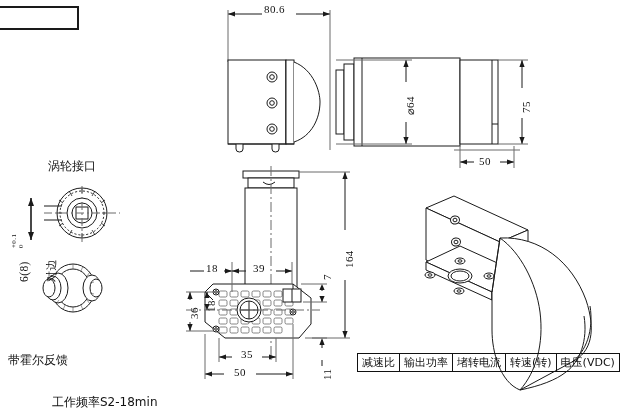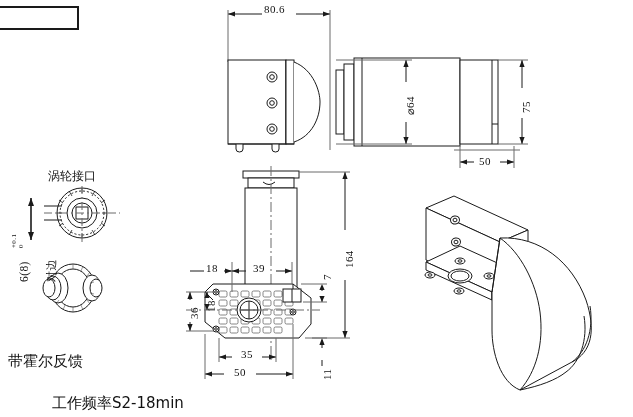--- a/index.html
+++ b/index.html
@@ -5,22 +5,22 @@
   html,body{margin:0;padding:0;background:#ffffff;}
   body{width:633px;height:417px;overflow:hidden;
        font-family:"Liberation Serif","DejaVu Serif",serif;color:#111;}
   #sheet{position:relative;width:633px;height:302px;background:#fff;}
   .ln{position:absolute;background:#1a1a1a;}
   .h{height:1px;}
   .v{width:1px;}
   .dim{position:absolute;font-size:11px;letter-spacing:.4px;color:#111;white-space:nowrap;}
   .dim.rot{transform:rotate(-90deg);transform-origin:left top;}
   .cn{font-family:"DejaVu Sans","Liberation Sans",sans-serif;}
-  .note{position:absolute;font-size:15px;color:#111;white-space:nowrap;}
-  .lbl{position:absolute;font-size:11.5px;white-space:nowrap;margin-top:10px;}
+  .note{position:absolute;font-size:12px;color:#111;white-space:nowrap;}
+  .lbl{position:absolute;font-size:11.5px;white-space:nowrap;}
   svg{position:absolute;left:0;top:0;overflow:visible;}
   table.spec{position:absolute;border-collapse:collapse;}
   table.spec td{border:1px solid #111;font-size:11px;text-align:center;
                 padding:1px 4px;white-space:nowrap;
                 font-family:"DejaVu Sans","Liberation Sans",sans-serif;}
   table.spec td.hd{font-weight:normal;}
   table.spec td.val{font-family:"Liberation Serif",serif;font-size:11.5px;}
 </style>
 </head>
 <body>
@@ -337,16 +337,23 @@
   <div class="dim rot cn" style="left:44px;top:282px;font-size:11px;">对边</div>
   <div class="dim rot" style="left:18px;top:282px;font-size:11.5px;">6(8)</div>
   <div class="dim rot" style="left:10px;top:248px;font-size:7px;">+0.1</div>
   <div class="dim rot" style="left:17px;top:248px;font-size:7px;">0</div>
 
   <div class="note cn" style="left:8px;top:352px;">带霍尔反馈</div>
   <div class="note cn" style="left:8px;top:394px;margin-left:44px;">工作频率S2-18min</div>
 
   <table class="spec" style="left:357px;top:353px;">
     <tbody>
+        <tr>
+      <td class="hd">减速比</td>
+      <td class="hd">输出功率</td>
+      <td class="hd">堵转电流</td>
+      <td class="hd">转速(转)</td>
+      <td class="hd">电压(VDC)</td>
+    </tr>
   </tbody>
     </table>
 
 </div>
 
 </body></html>

